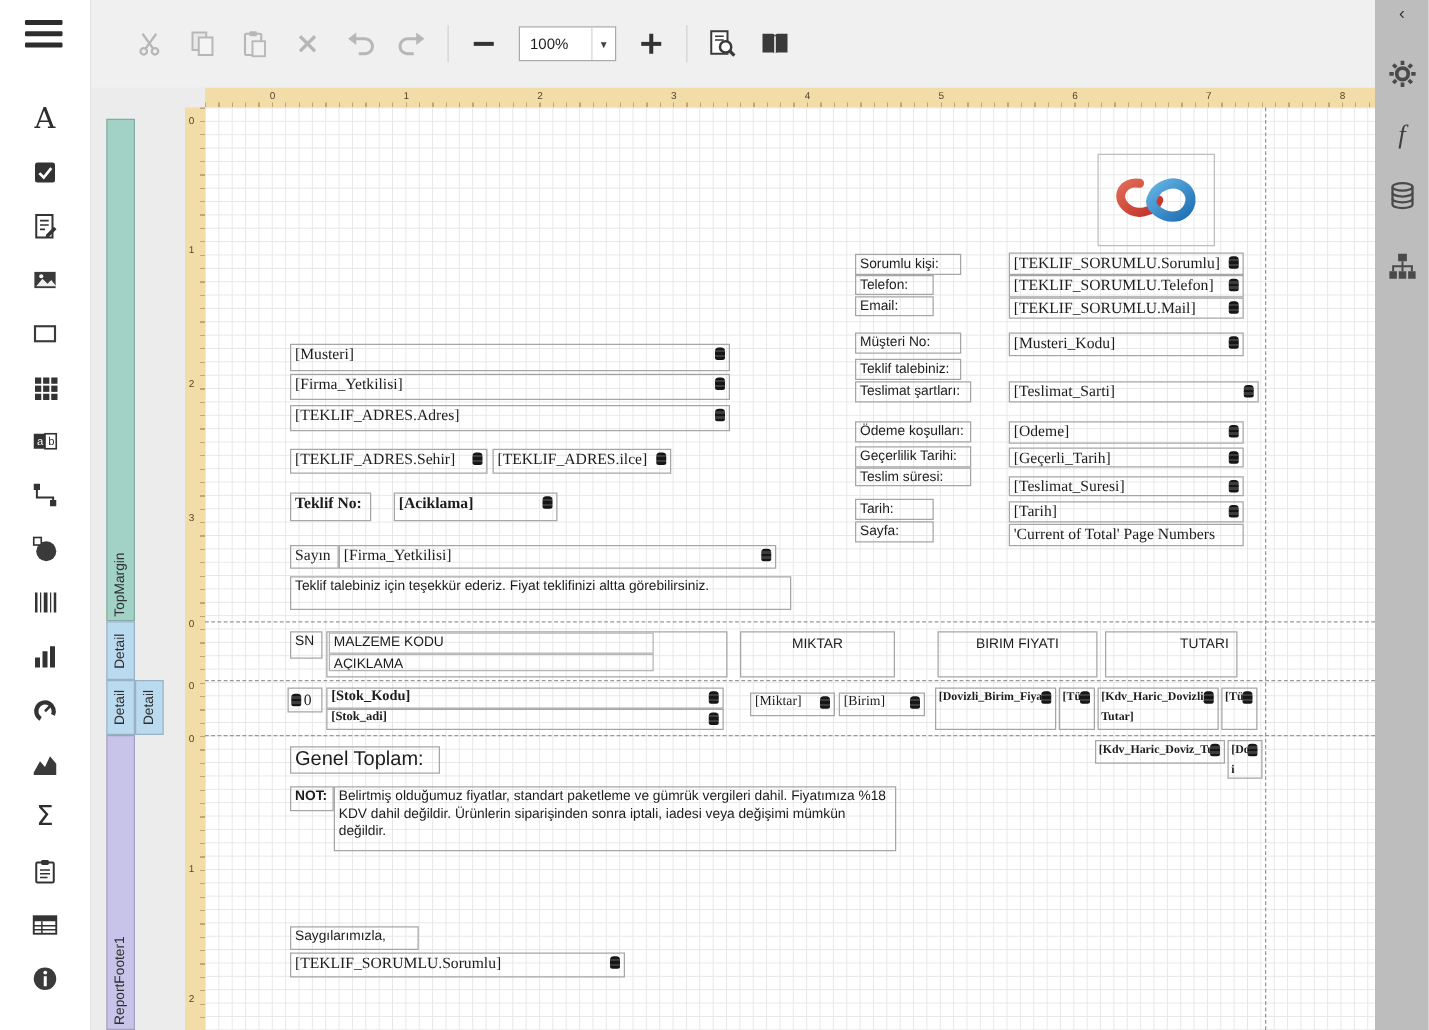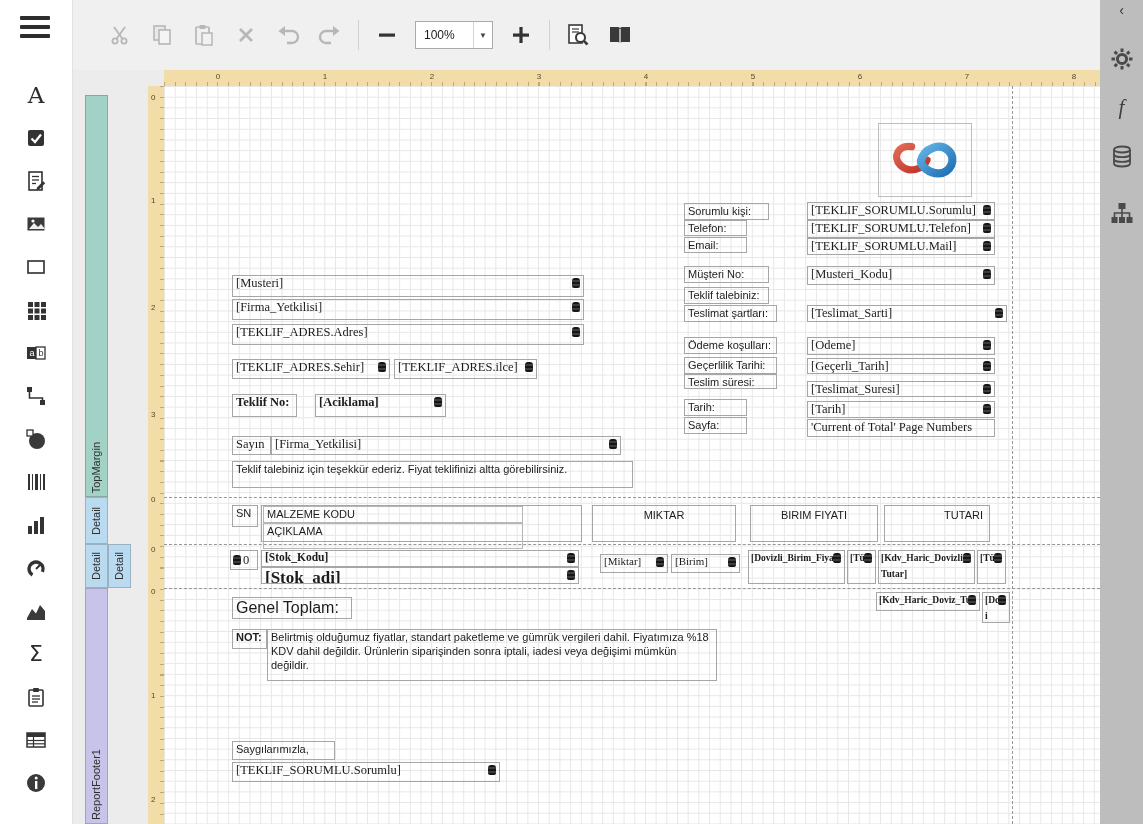--- a/index.html
+++ b/index.html
@@ -422,37 +422,37 @@
     <div class="fld val" style="left:230px;top:273px;width:143px;height:20px"><span>[TEKLIF_ADRES.ilce]</span><i class="dbi"></i></div>
     <div class="fld val b" style="left:68px;top:308px;width:65px;height:23px"><span>Teklif No:</span></div>
     <div class="fld val b" style="left:151px;top:308px;width:131px;height:23px"><span>[Aciklama]</span><i class="dbi"></i></div>
     <div class="fld val" style="left:68px;top:350px;width:39px;height:19px"><span>Sayın</span></div>
     <div class="fld val" style="left:107px;top:350px;width:350px;height:19px"><span>[Firma_Yetkilisi]</span><i class="dbi"></i></div>
     <div class="fld lbl" style="left:68px;top:375px;width:401px;height:27px"><span>Teklif talebiniz için teşekkür ederiz. Fiyat teklifinizi altta görebilirsiniz.</span></div>
 
     <div class="fld lbl" style="left:68px;top:419px;width:26px;height:22px"><span>SN</span></div>
     <div class="fld" style="left:97px;top:419px;width:321px;height:37px"></div>
     <div class="fld lbl" style="left:99px;top:420px;width:260px;height:17px;border-color:#b5b5b5"><span>MALZEME KODU</span></div>
-    <div class="fld lbl" style="left:99px;top:437px;width:260px;height:26px;border-color:#b5b5b5"><span>AÇIKLAMA</span></div>
-    <div class="fld cell" style="left:428px;top:419px;width:144px;height:37px">
+    <div class="fld lbl" style="left:99px;top:437px;width:260px;height:14px;border-color:#b5b5b5"><span>AÇIKLAMA</span></div>
+    <div class="fld cell" style="left:428px;top:419px;width:124px;height:37px">
         <span>MIKTAR</span>
       </div>
     <div class="fld cell" style="left:586px;top:419px;width:128px;height:37px">
         <span>BIRIM FIYATI</span>
       </div>
     <div class="fld cell cell-r" style="left:720px;top:419px;width:106px;height:37px">
         <span>TUTARI</span>
       </div>
 
     <div class="fld val" style="left:66px;top:464px;width:28px;height:20px;display:flex;align-items:center;gap:2px;padding-left:2px">
         <i class="dbi dbi-inl"></i>
         <span>0</span>
       </div>
     <div class="fld val b" style="left:97px;top:464px;width:318px;height:17px;font-size:11.5px"><span>[Stok_Kodu]</span><i class="dbi"></i></div>
-    <div class="fld val b" style="left:97px;top:481px;width:318px;height:17px;font-size:17px"><span>[Stok_adi]</span><i class="dbi"></i></div>
+    <div class="fld val b" style="left:97px;top:481px;width:318px;height:17px;font-size:10px"><span>[Stok_adi]</span><i class="dbi"></i></div>
     <div class="fld val" style="left:436px;top:468px;width:68px;height:19px;font-size:11px"><span>[Miktar]</span><i class="dbi"></i></div>
     <div class="fld val" style="left:507px;top:468px;width:69px;height:19px;font-size:11px"><span>[Birim]</span><i class="dbi"></i></div>
     <div class="fld sm" style="left:584px;top:464px;width:97px;height:34px"><span>[Dovizli_Birim_Fiyat]</span><i class="dbi"></i></div>
     <div class="fld sm" style="left:683px;top:464px;width:29px;height:34px"><span>[Tü</span><i class="dbi"></i></div>
     <div class="fld sm" style="left:714px;top:464px;width:97px;height:34px"><span>[Kdv_Haric_Dovizli_Tutar]</span><i class="dbi"></i></div>
     <div class="fld sm" style="left:813px;top:464px;width:29px;height:34px"><span>[Tü</span><i class="dbi"></i></div>
 
     <div class="fld lbl" style="left:68px;top:511px;width:120px;height:22px;font-size:16px"><span>Genel Toplam:</span></div>
     <div class="fld sm" style="left:712px;top:506px;width:104px;height:19px"><span>[Kdv_Haric_Doviz_Tutar]</span><i class="dbi"></i></div>
     <div class="fld sm" style="left:818px;top:506px;width:28px;height:31px"><span>[Dovi</span><i class="dbi"></i></div>

